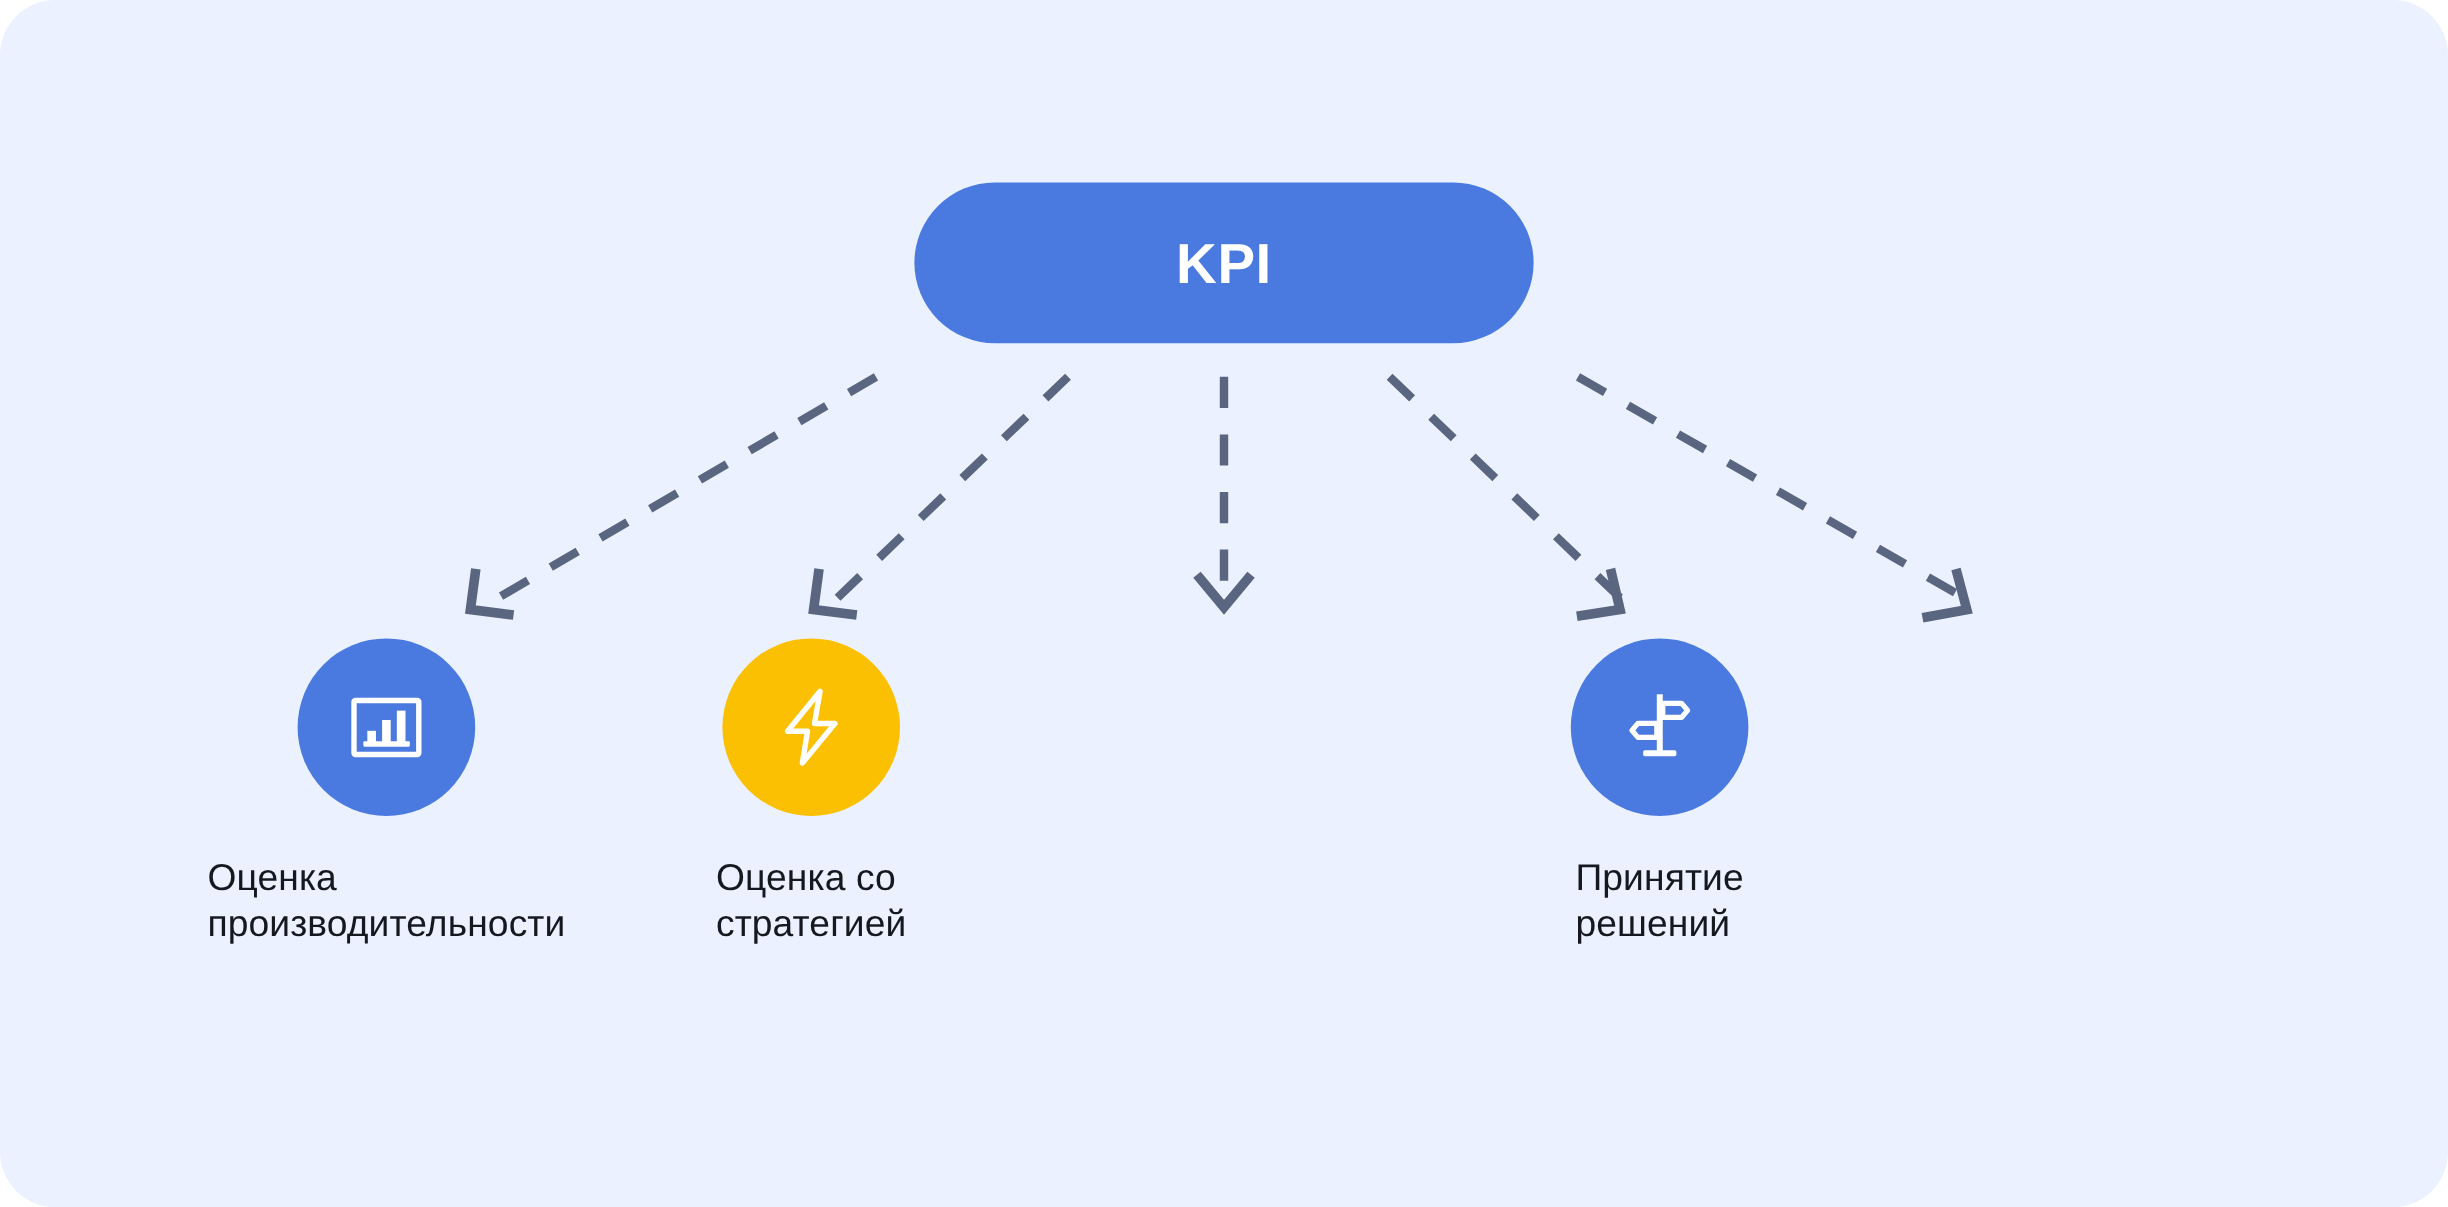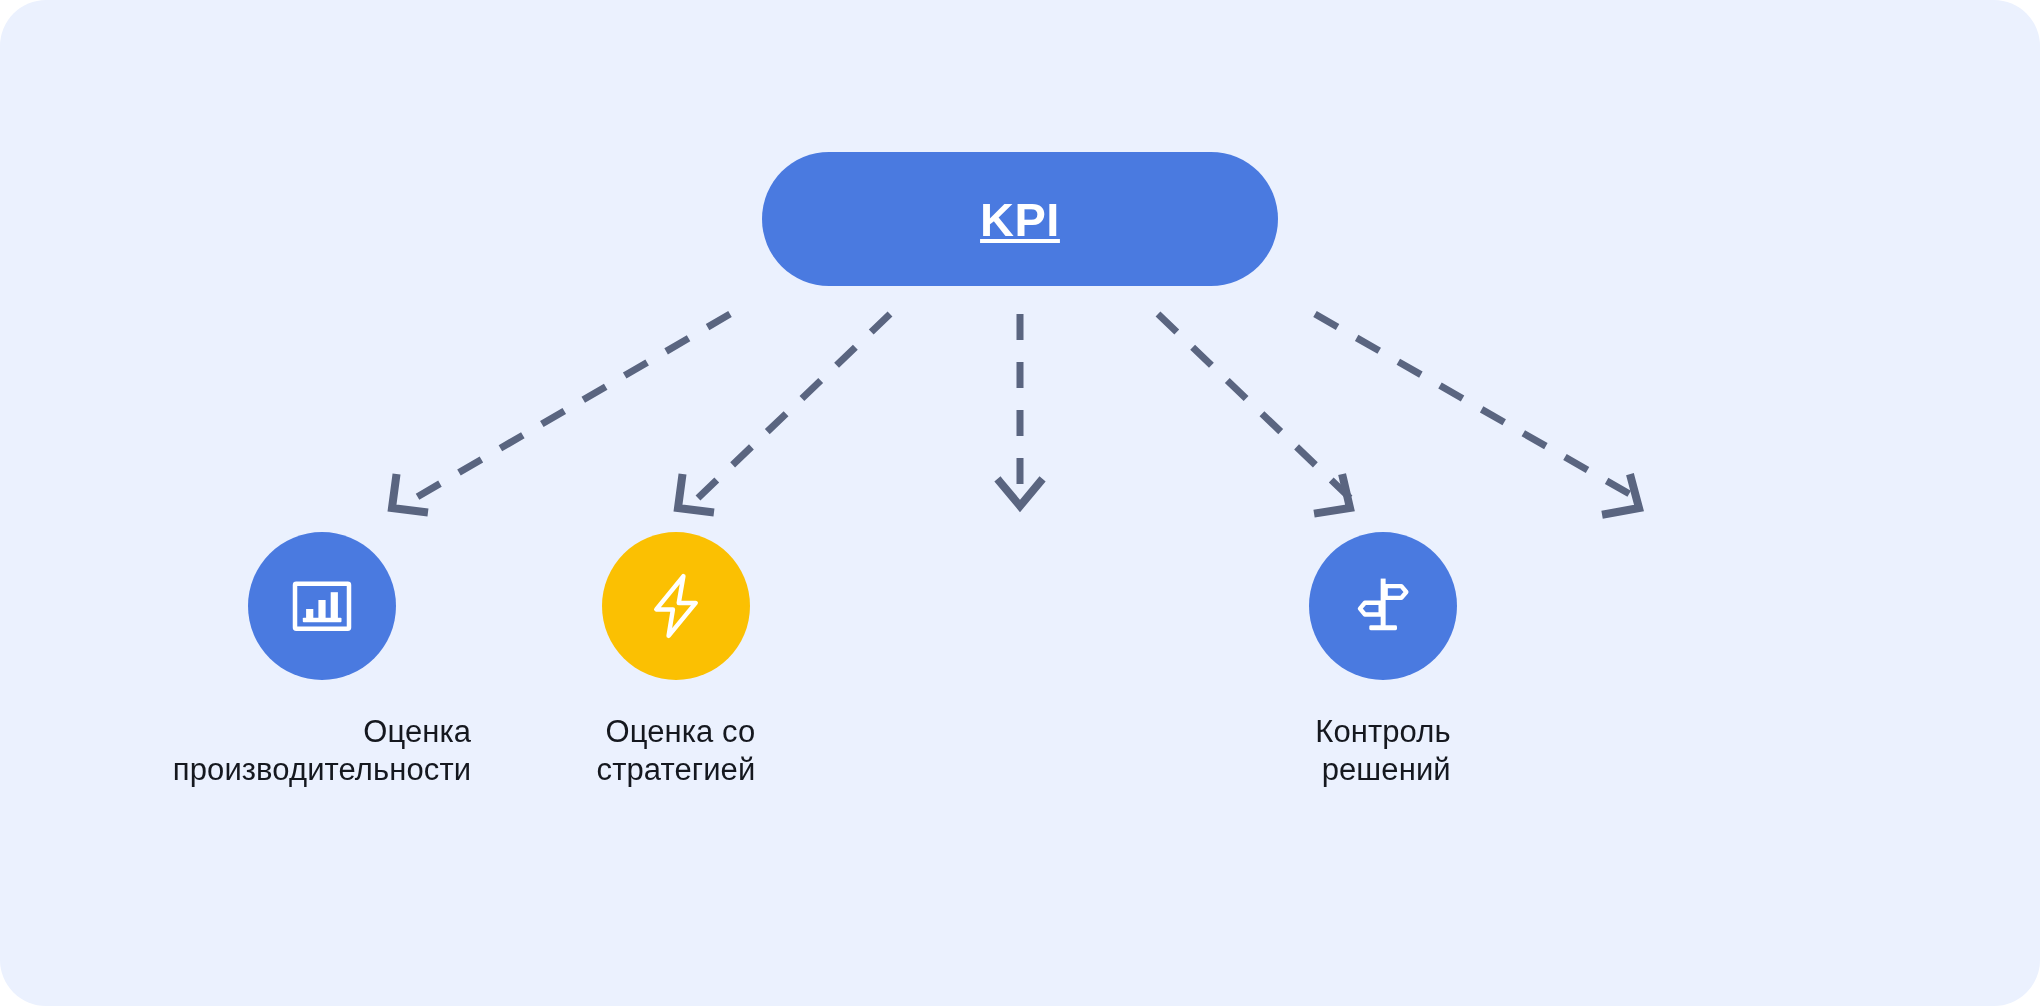--- a/index.html
+++ b/index.html
@@ -41,21 +41,20 @@
     display: flex;
     align-items: center;
     justify-content: center;
   }
   .root-label {
     color: #ffffff;
     font-size: 47px;
     font-weight: bold;
     letter-spacing: 0.5px;
     line-height: 1;
-    text-decoration: underline;
   }
   
   #connectors {
     position: absolute;
     left: 0;
     top: 0;
     width: 2040px;
     height: 1006px;
     pointer-events: none;
   }
@@ -74,21 +73,21 @@
     border-radius: 50%;
     display: flex;
     align-items: center;
     justify-content: center;
   }
   .branch-circle svg {
     display: block;
   }
   .branch-label {
     margin-top: 33px;
-    text-align: right;
+    text-align: left;
     color: #15181f;
     font-size: 31px;
     line-height: 1.22;
     letter-spacing: 0.1px;
     white-space: pre-line;
   }
 </style>
 </head>
 <body>
 
@@ -149,19 +148,19 @@
 
     <div class="branch" style="left:1223px">
       <div class="branch-circle" style="background:#4a7ae0">
         <svg width="70" height="70" viewBox="0 0 24 24">
           <rect x="11.2" y="2.6" width="1.7" height="16.6" fill="#ffffff"></rect>
           <path d="M12.9 5.2 H18.3 L20.0 7.2 L18.3 9.2 H12.9 Z" fill="none" stroke="#ffffff" stroke-width="1.5" stroke-linejoin="round"></path>
           <path d="M11.2 10.9 H5.8 L4.1 12.9 L5.8 14.9 H11.2 Z" fill="none" stroke="#ffffff" stroke-width="1.5" stroke-linejoin="round"></path>
           <rect x="7.3" y="18.6" width="9.5" height="1.7" rx="0.5" fill="#ffffff"></rect>
         </svg>
       </div>
-      <div class="branch-label">Контроль
+      <div class="branch-label">Принятие
 решений</div>
     </div>
 
 
   </div>
 </div>
 
 </body></html>

